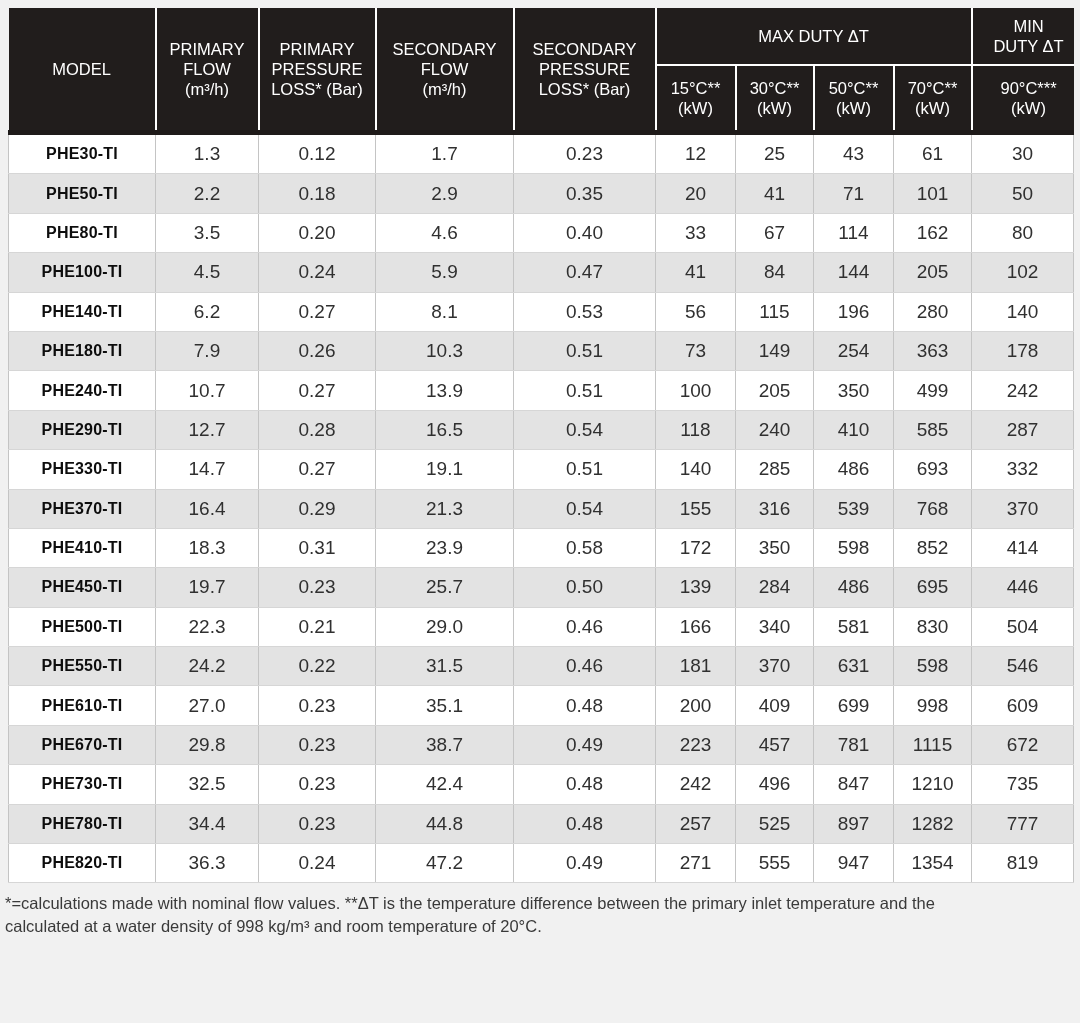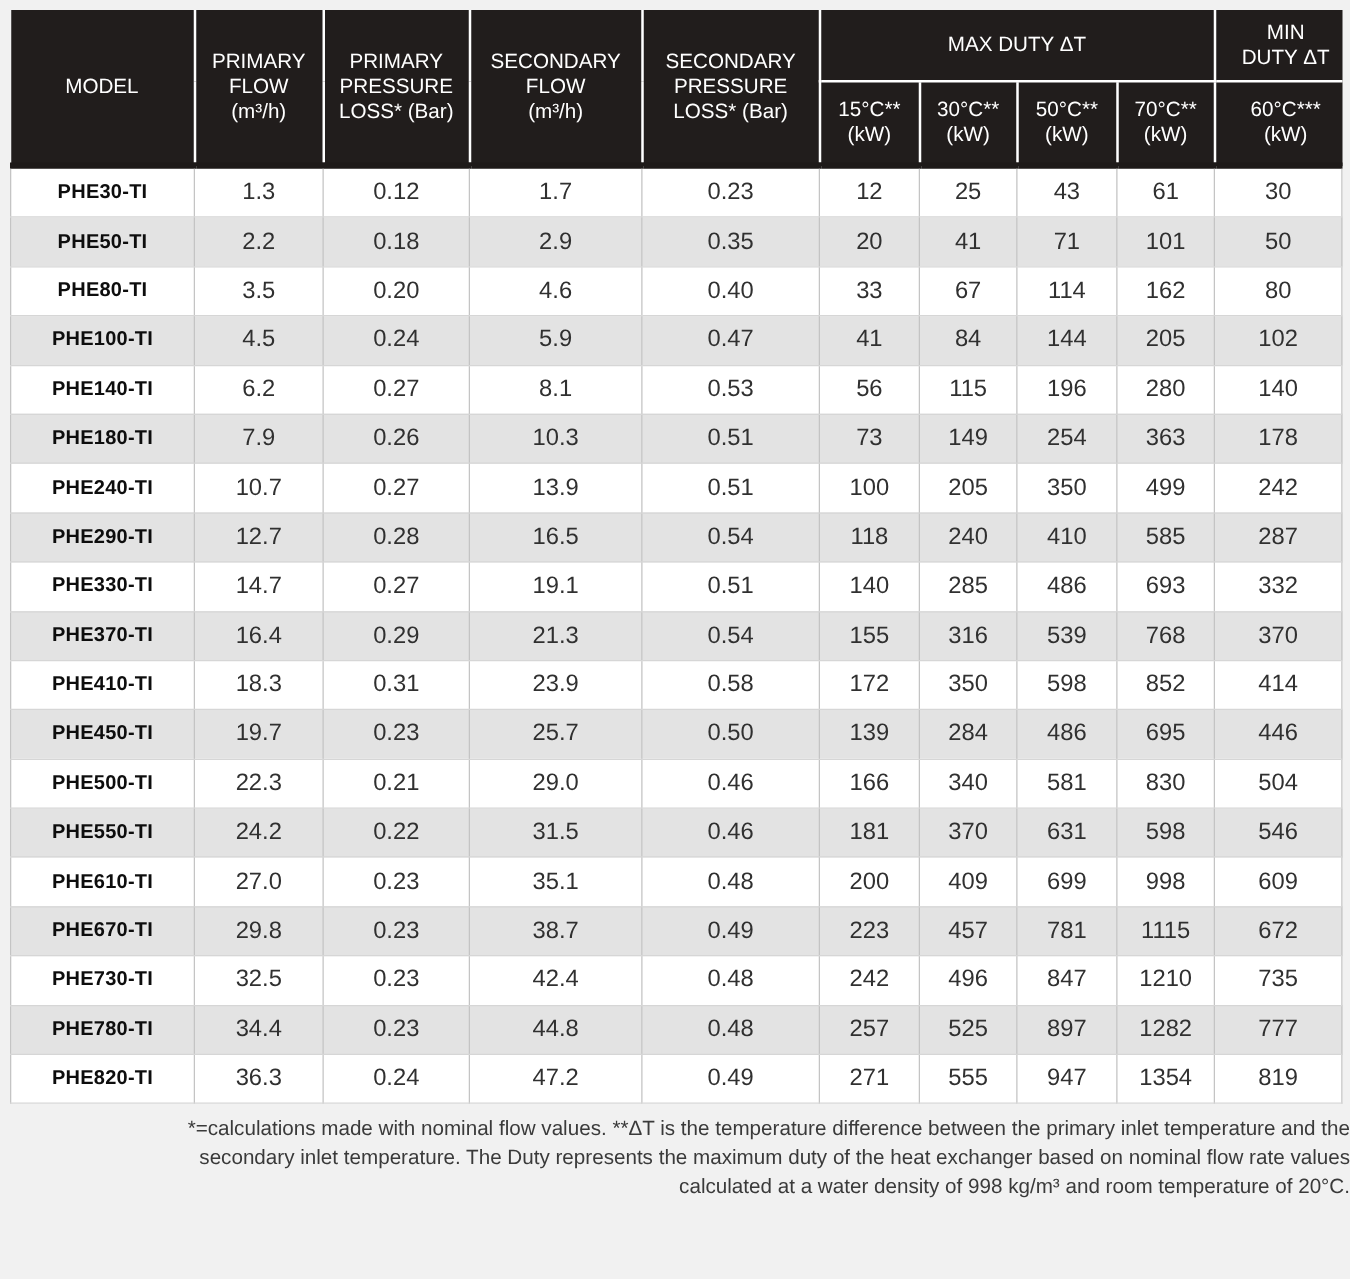--- a/index.html
+++ b/index.html
@@ -49,21 +49,21 @@
     color:#0d0d0d;
     font-size:16px;
     letter-spacing:.2px;
   }
   .footnote{
     margin:9px 0 0 5px;
     font-size:16.5px;
     line-height:22.8px;
     color:#3a3a3a;
   }
-  .footnote div{white-space:nowrap;text-align:right;}
+  .footnote div{white-space:nowrap;}
 </style>
 </head>
 <body>
 
 <table>
   <colgroup>
     <col style="width:147px">
     <col style="width:103px">
     <col style="width:117px">
     <col style="width:138px">
@@ -95,21 +95,21 @@
     </tr>
     <tr class="h2">
       <th>15°C**
 (kW)</th>
       <th>30°C**
 (kW)</th>
       <th>50°C**
 (kW)</th>
       <th>70°C**
 (kW)</th>
-      <th class="last">60°C***
+      <th class="last">90°C***
 (kW)</th>
     </tr>
   </thead>
   <tbody>
       <tr>
         <td class="model">PHE30-TI</td>
         <td>1.3</td>
         <td>0.12</td>
         <td>1.7</td>
         <td>0.23</td>
@@ -333,15 +333,14 @@
         <td>555</td>
         <td>947</td>
         <td>1354</td>
         <td>819</td>
       </tr>
     </tbody>
 </table>
 
 <div class="footnote">
   <div>*=calculations made with nominal flow values. **ΔT is the temperature difference between the primary inlet temperature and the</div>
-  <div>secondary inlet temperature. The Duty represents the maximum duty of the heat exchanger based on nominal flow rate values</div>
   <div>calculated at a water density of 998 kg/m³ and room temperature of 20°C.</div>
 </div>
 
 </body></html>

